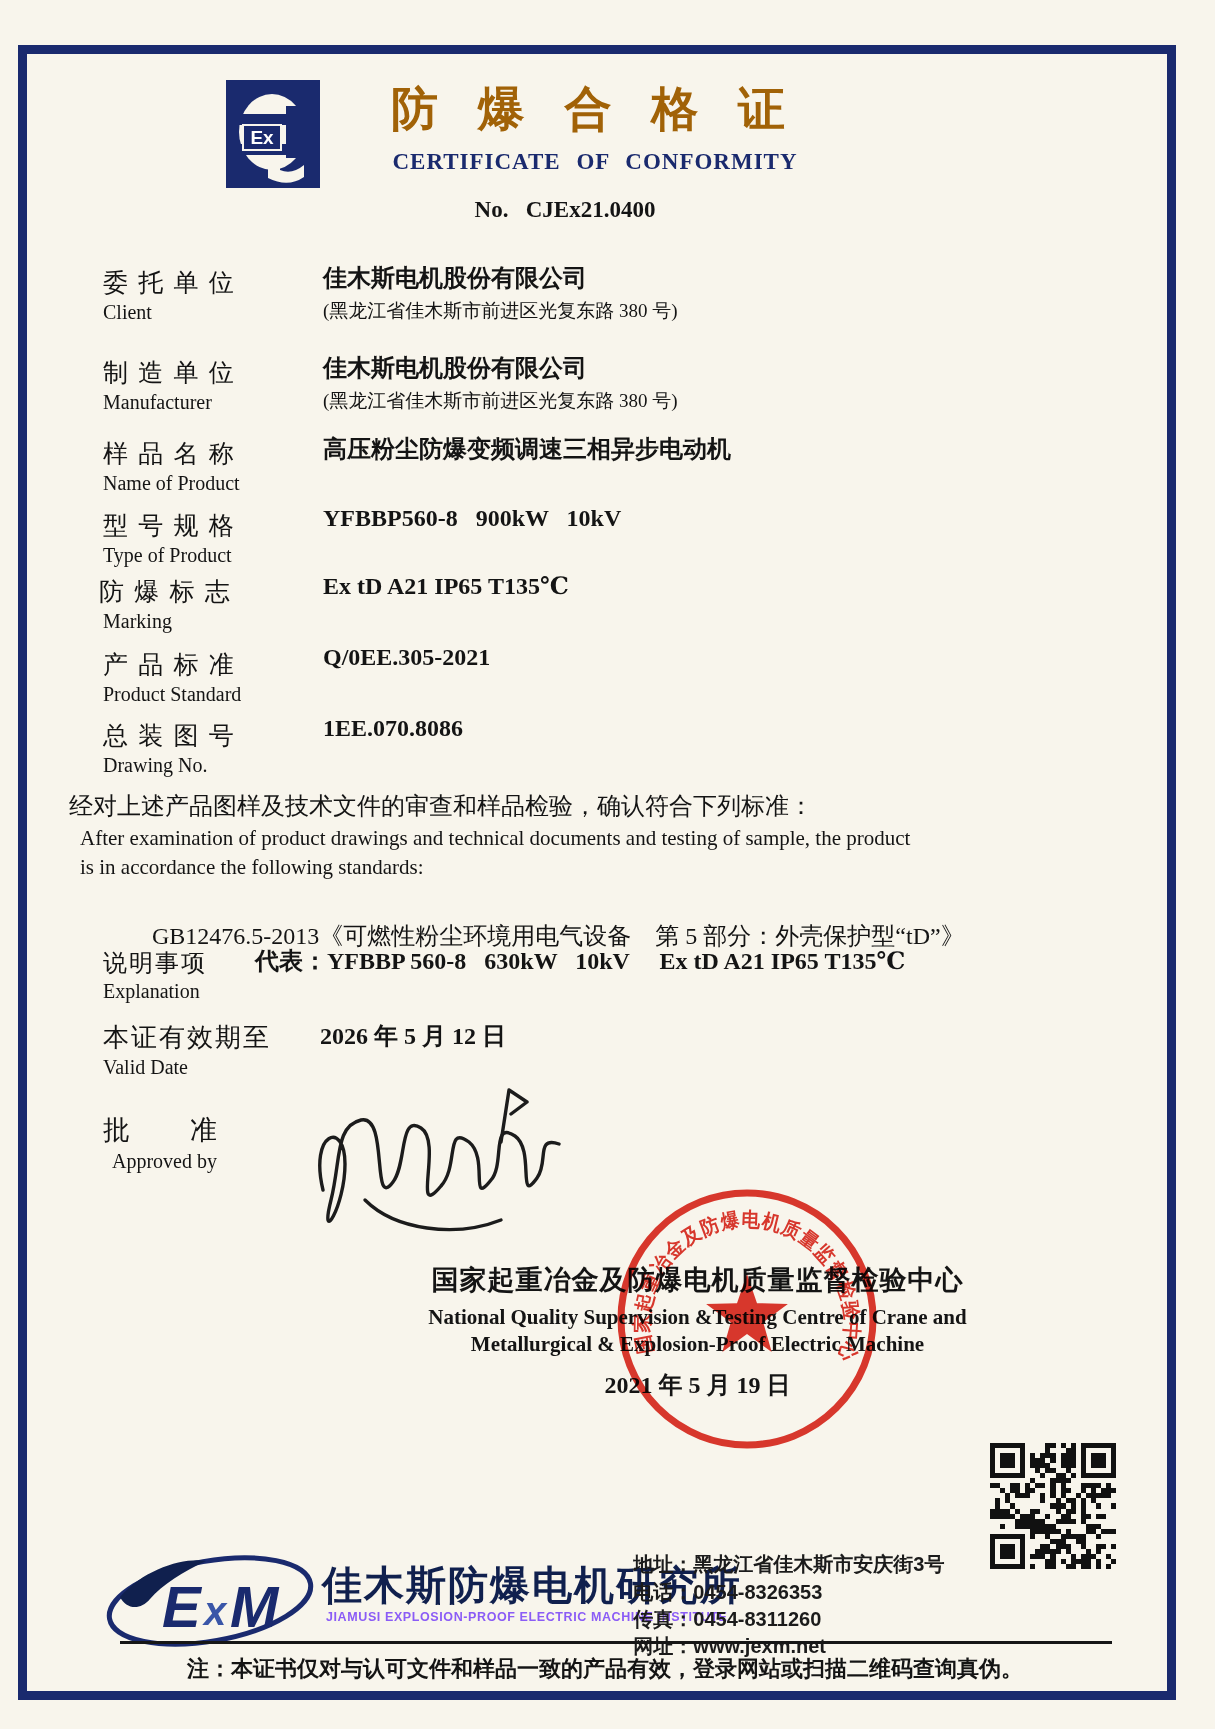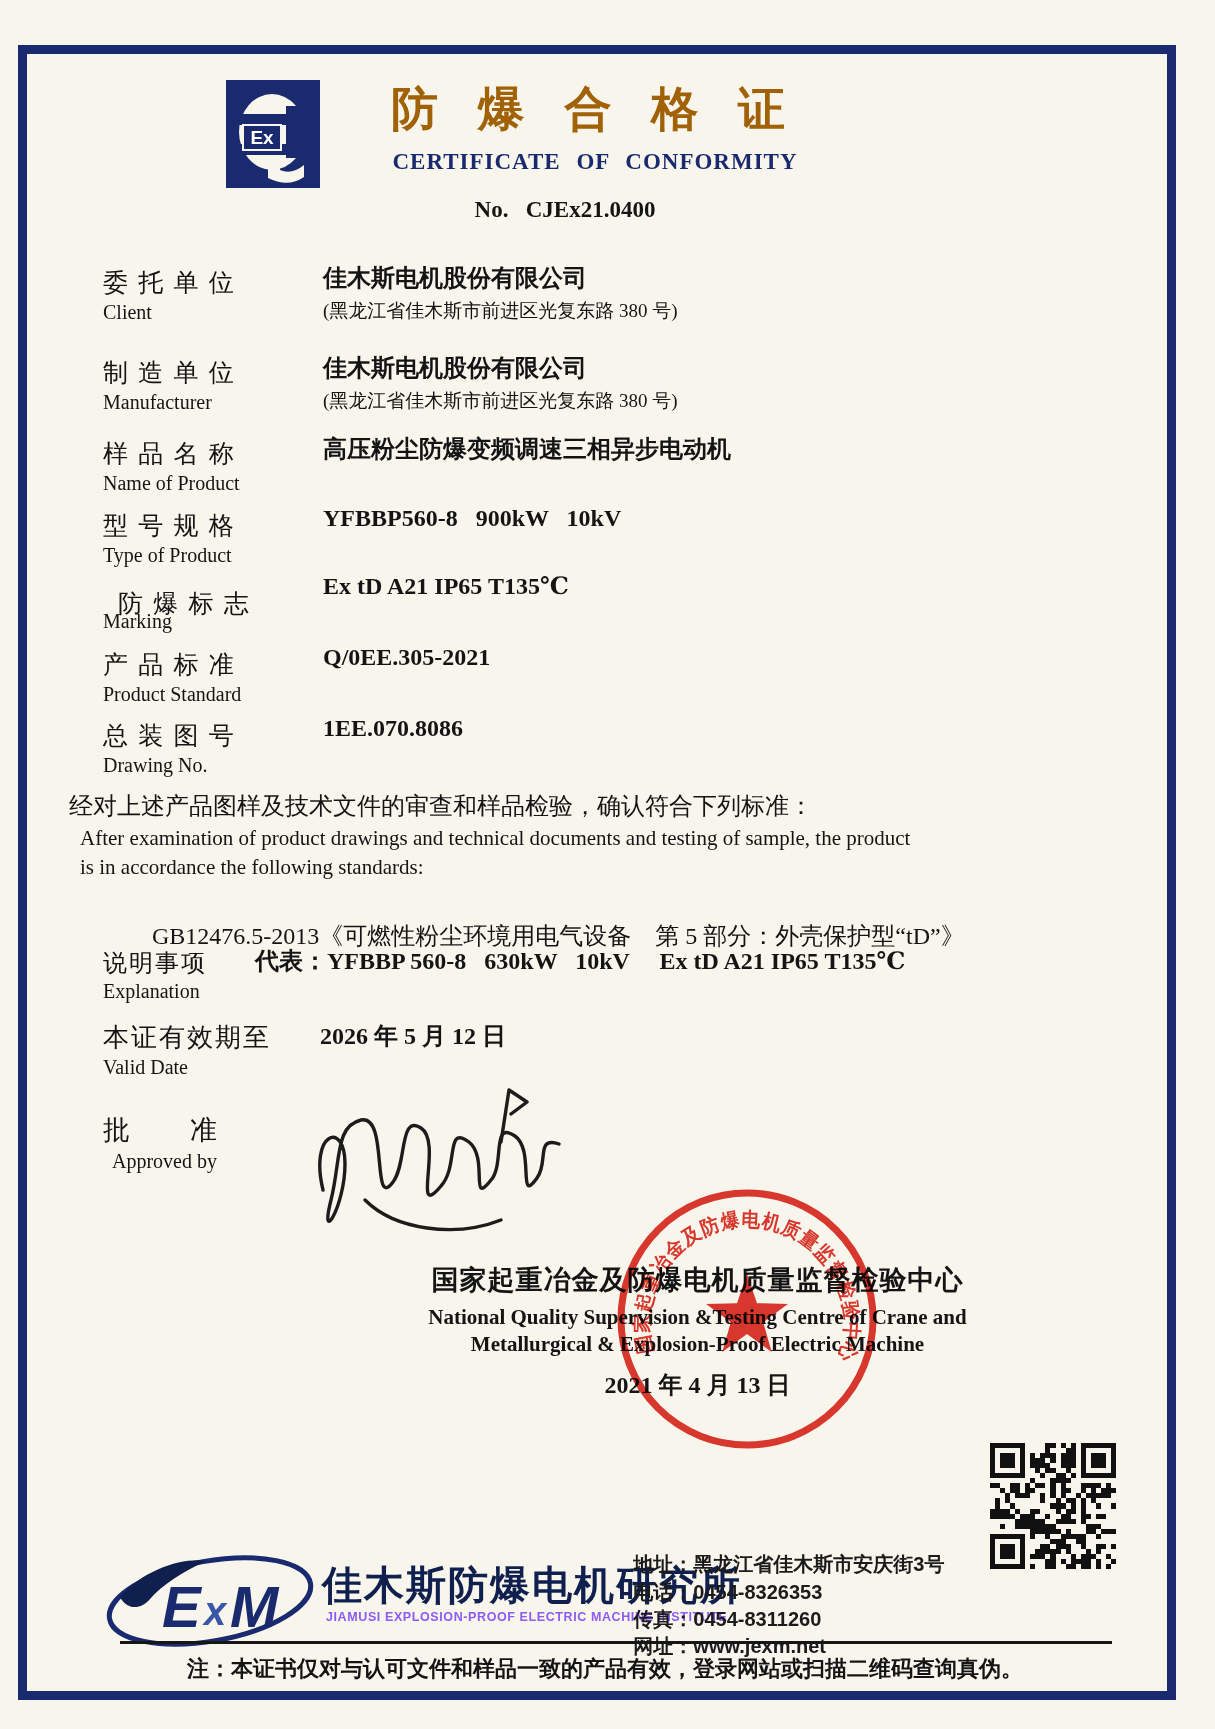--- a/index.html
+++ b/index.html
@@ -67,21 +67,21 @@
     <div class="abs fsub" style="left:323px;top:388px;">(黑龙江省佳木斯市前进区光复东路 380 号)</div>
 
     <div class="abs flabel" style="left:103px;top:437px;">样 品 名 称</div>
     <div class="abs flabel-en" style="left:103px;top:472px;">Name of Product</div>
     <div class="abs fvalue" style="left:323px;top:433px;">高压粉尘防爆变频调速三相异步电动机</div>
 
     <div class="abs flabel" style="left:103px;top:509px;">型 号 规 格</div>
     <div class="abs flabel-en" style="left:103px;top:544px;">Type of Product</div>
     <div class="abs fvalue" style="left:323px;top:505px;">YFBBP560-8   900kW   10kV</div>
 
-    <div class="abs flabel" style="left:118px;top:575px;margin-top:12px;">防 爆 标 志</div>
+    <div class="abs flabel" style="left:99px;top:575px;">防 爆 标 志</div>
     <div class="abs flabel-en" style="left:103px;top:610px;">Marking</div>
     <div class="abs fvalue" style="left:323px;top:571px;">Ex tD A21 IP65 T135℃</div>
 
     <div class="abs flabel" style="left:103px;top:648px;">产 品 标 准</div>
     <div class="abs flabel-en" style="left:103px;top:683px;">Product Standard</div>
     <div class="abs fvalue" style="left:323px;top:644px;">Q/0EE.305-2021</div>
 
     <div class="abs flabel" style="left:103px;top:719px;">总 装 图 号</div>
     <div class="abs flabel-en" style="left:103px;top:754px;">Drawing No.</div>
     <div class="abs fvalue" style="left:323px;top:715px;">1EE.070.8086</div>
@@ -108,21 +108,21 @@
       <path d="M 18 110 C 4 52 40 40 40 84 C 40 126 14 168 26 120 C 36 80 30 46 56 40 C 84 34 66 132 88 102 C 102 84 94 34 116 48 C 138 62 106 142 136 106 C 154 86 140 44 164 62 C 184 78 164 128 186 100 C 200 84 186 40 210 56 C 230 70 212 126 232 98 C 244 82 230 56 254 64"></path>
       <path d="M 196 62 L 204 10 L 222 22 L 206 34"></path>
       <path d="M 60 120 C 90 150 150 158 196 140"></path>
     </g>
   </svg>
 
   <div class="abs center" style="left:390px;top:1262px;width:615px;">
     <div class="issuer-cn">国家起重冶金及防爆电机质量监督检验中心</div>
     <div class="issuer-en" style="margin-top:7px;">National Quality Supervision &amp;Testing Centre of Crane and</div>
     <div class="issuer-en" style="margin-top:2px;">Metallurgical &amp; Explosion-Proof Electric Machine</div>
-    <div class="issuer-date" style="margin-top:12px;">2021 年 4 月 13 日</div>
+    <div class="issuer-date" style="margin-top:12px;">2021 年 5 月 19 日</div>
   </div>
 
   <svg class="abs stamp" style="left:614px;top:1186px;" width="266" height="266" viewBox="0 0 266 266">
     <defs>
       <path id="arcPath" d="M 39 166 A 98 98 0 1 1 227 166" fill="none"></path>
     </defs>
     <circle cx="133" cy="133" r="126" fill="none" stroke="#da2318" stroke-width="7"></circle>
     <text fill="#da2318" font-size="20" font-weight="bold" letter-spacing="1">
       <textPath href="#arcPath" startOffset="0" textLength="372" lengthAdjust="spacingAndGlyphs">国家起重冶金及防爆电机质量监督检验中心</textPath>
     </text>

